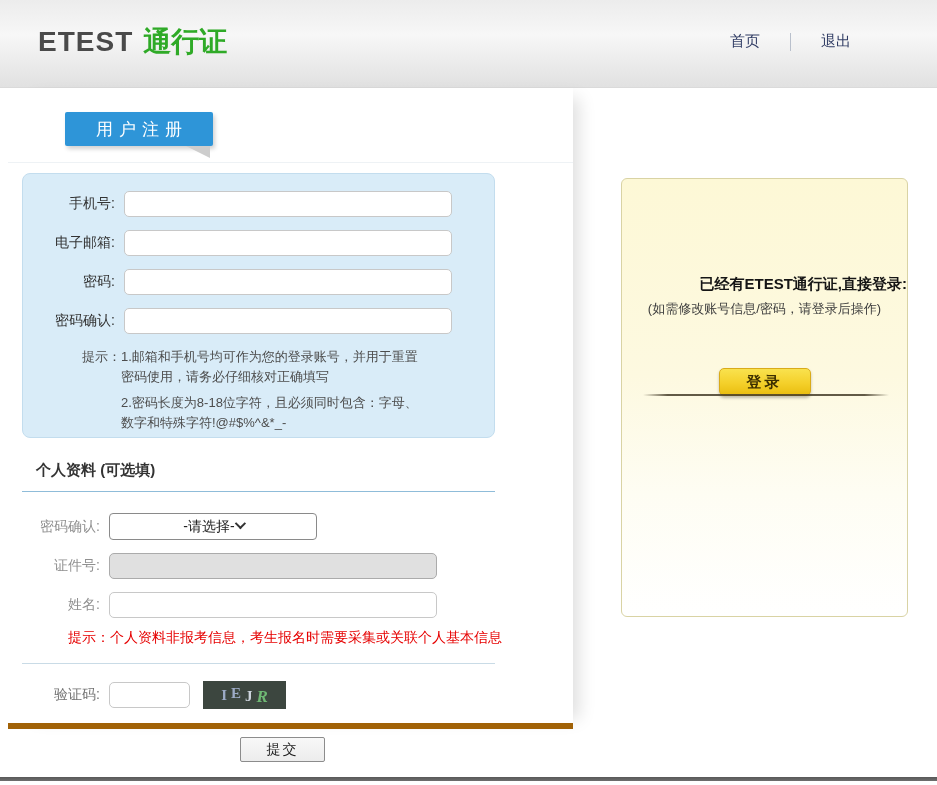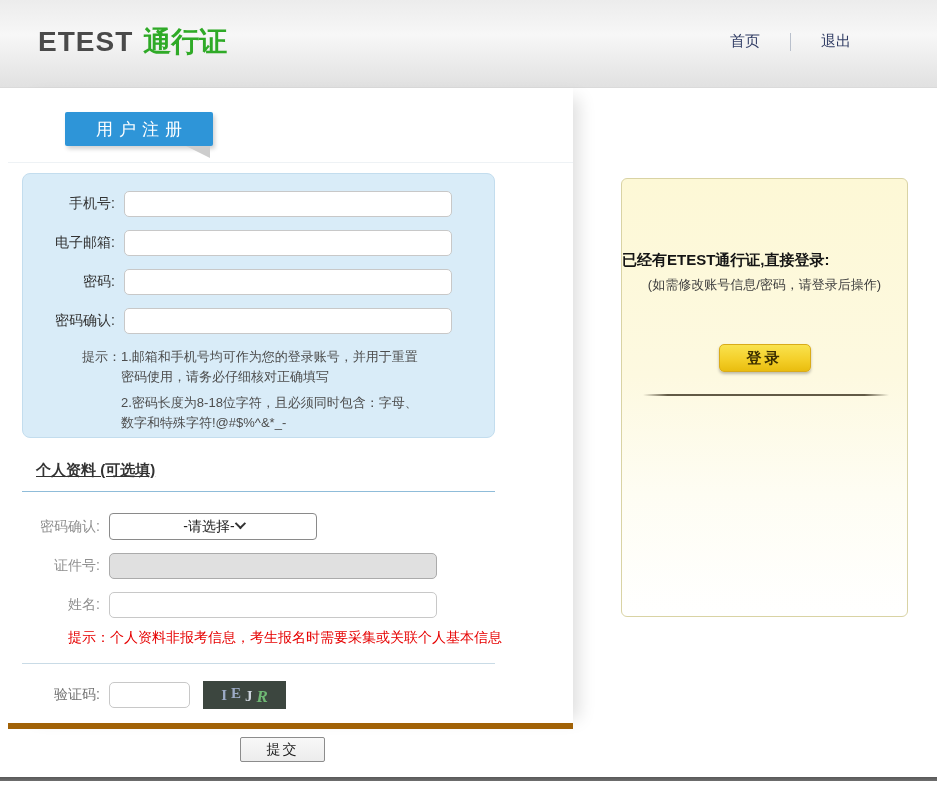--- a/index.html
+++ b/index.html
@@ -47,21 +47,21 @@
   .frow label { width: 101px; text-align: right; padding-right: 9px; font-size: 14px; color: #333; flex: none; }
   .txt {
     width: 328px; height: 26px; border: 1px solid #c8c8c8; border-radius: 5px;
     background: #fff; outline: none; padding: 0 7px; font-size: 14px; color: #222;
   }
   .tips { display: flex; font-size: 13px; color: #4d4d4d; margin-left: 59px; margin-top: 2px; line-height: 20px; }
   .tips-label { flex: none; }
   .tips-lines p { margin: 0; }
   .tips-gap { margin-top: 6px !important; }
 
-  .profile-title { position: absolute; left: 28px; top: 373px; font-size: 15px; font-weight: bold; color: #333; text-decoration: underline; }
+  .profile-title { position: absolute; left: 28px; top: 373px; font-size: 15px; font-weight: bold; color: #333; }
   .profile-underline { position: absolute; left: 14px; top: 403px; width: 473px; height: 1px; background: #8fbcd9; }
 
   .prow { position: absolute; left: 0; display: flex; align-items: center; }
   .prow label { width: 101px; text-align: right; padding-right: 9px; font-size: 14px; color: #909090; flex: none; }
   .prow-idtype { top: 425px; }
   .prow-idnum  { top: 465px; }
   .prow-name   { top: 504px; }
   .select-box {
     width: 208px; height: 27px; background: #fff; border: 1px solid #8a8a8a; border-radius: 4px;
     display: flex; align-items: center; justify-content: center;
@@ -95,21 +95,21 @@
   }
   .bottom-bar { position: absolute; left: 0; top: 777px; width: 937px; height: 4px;
     background: linear-gradient(180deg, #585858, #6e6e6e); }
 
   
   .login-panel {
     position: absolute; left: 621px; top: 178px; width: 287px; height: 439px;
     border: 1px solid #d9d3a4; border-radius: 6px;
     background: linear-gradient(180deg, #fdf8d6 0%, #fdf9e0 45%, #fefdf3 72%, #ffffff 100%);
   }
-  .login-title { margin-top: 72px; text-align: left; font-size: 15px; font-weight: bold; color: #151515; }
+  .login-title { margin-top: 96px; text-align: right; font-size: 15px; font-weight: bold; color: #151515; }
   .login-sub { margin-top: 6px; text-align: center; font-size: 13px; color: #3d3d3d; }
   .login-btn {
     display: flex; align-items: center; justify-content: center;
     margin: 50px auto 0; width: 92px; height: 28px;
     background: linear-gradient(180deg, #f9e24e 0%, #f4d02a 55%, #e9bd0f 100%);
     border: 1px solid #d9ab1a; border-radius: 5px;
     font-size: 15px; font-weight: bold; color: #3c2f00; letter-spacing: 3px;
     box-shadow: 0 2px 3px rgba(0,0,0,0.25); cursor: pointer;
   }
   .login-divider {

